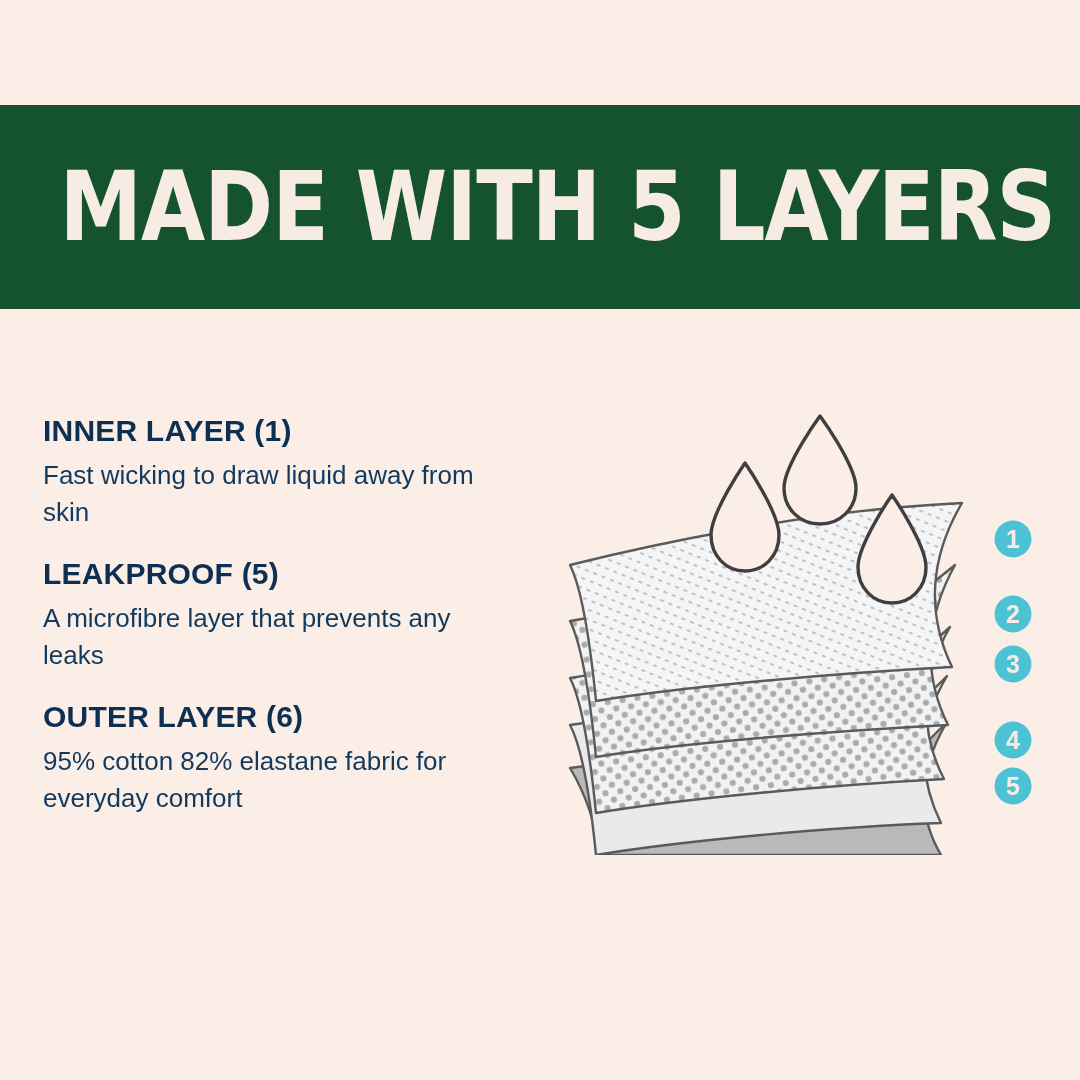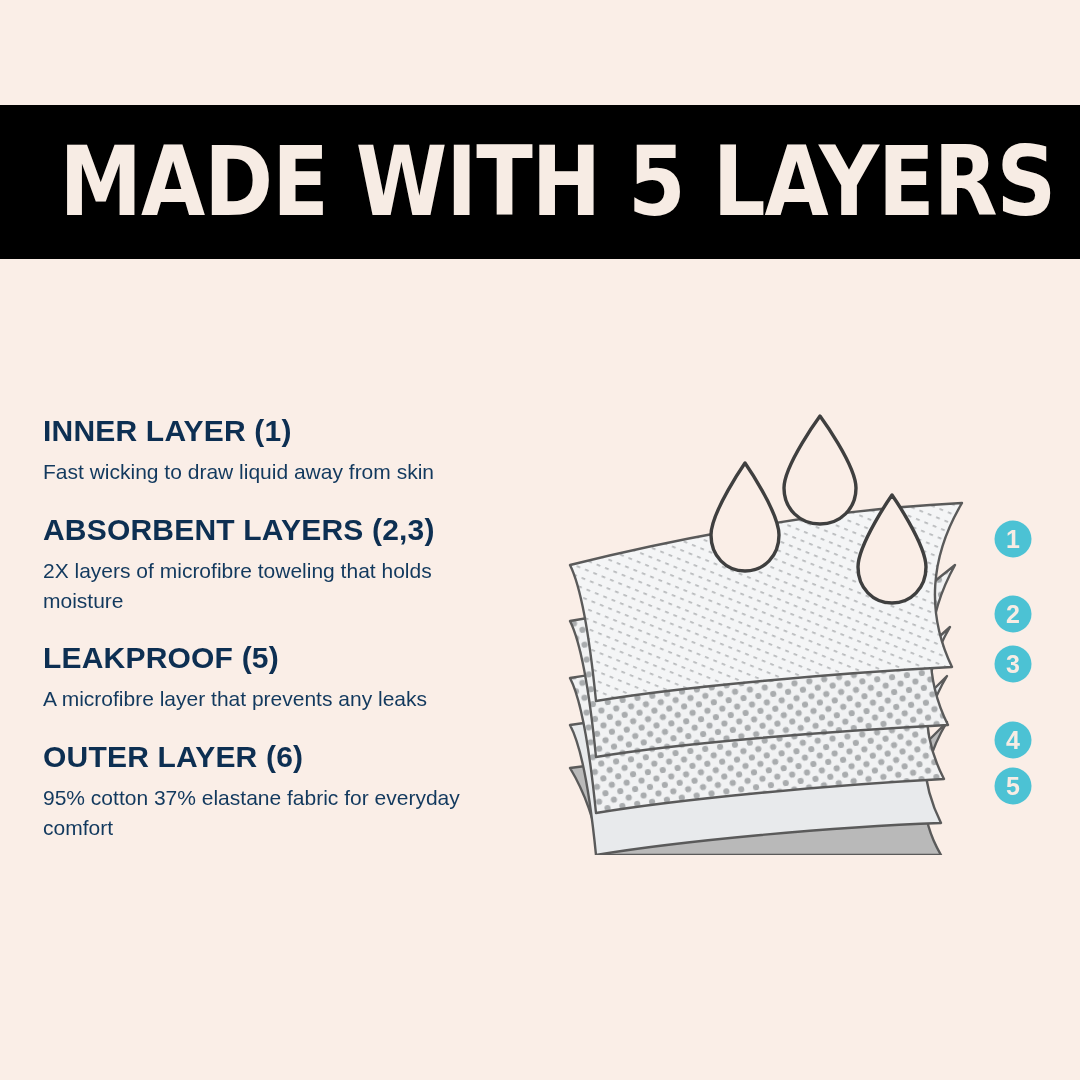--- a/index.html
+++ b/index.html
@@ -14,22 +14,22 @@
     overflow: hidden;
     position: relative;
   }
 
   
   .banner {
     position: absolute;
     left: 0;
     top: 105px;
     width: 1080px;
-    height: 154px;
-    background: #000000;
+    height: 204px;
+    background: #14532d;
     display: flex;
     align-items: center;
   }
   .banner-title {
     color: #f7ece4;
     font-family: "Liberation Sans Narrow", "DejaVu Sans Condensed", "Liberation Sans", sans-serif;
     font-weight: bold;
     font-size: 96px;
     line-height: 1;
     letter-spacing: -1px;
@@ -53,21 +53,21 @@
     color: #0d2f52;
     font-size: 30px;
     font-weight: bold;
     letter-spacing: 0.2px;
     line-height: 1.1;
     margin: 16px 0 10px 0;
     white-space: nowrap;
   }
   .layer-desc {
     color: #12395e;
-    font-size: 21px;
+    font-size: 26px;
     font-weight: normal;
     line-height: 1.42;
     margin: 0;
     max-width: 460px;
   }
 
   
   .illustration {
     position: absolute;
     left: 500px;
@@ -91,33 +91,29 @@
   <div class="banner-title">MADE WITH 5 LAYERS</div>
 </div>
 
 <div class="copy-column">
 
   <div class="layer-block">
     <p class="layer-heading">INNER LAYER (1)</p>
     <p class="layer-desc">Fast wicking to draw liquid away from skin</p>
   </div>
 
-  <div class="layer-block">
-    <p class="layer-heading">ABSORBENT LAYERS (2,3)</p>
-    <p class="layer-desc">2X layers of microfibre toweling that holds moisture</p>
-  </div>
 
   <div class="layer-block">
     <p class="layer-heading">LEAKPROOF (5)</p>
     <p class="layer-desc">A microfibre layer that prevents any leaks</p>
   </div>
 
   <div class="layer-block">
     <p class="layer-heading">OUTER LAYER (6)</p>
-    <p class="layer-desc">95% cotton 37% elastane fabric for everyday comfort</p>
+    <p class="layer-desc">95% cotton 82% elastane fabric for everyday comfort</p>
   </div>
 
 </div>
 
 <div class="illustration">
 <svg width="560" height="460" viewBox="0 0 560 460" xmlns="http://www.w3.org/2000/svg">
   <defs>
 
     <pattern id="dashTex" width="9" height="9" patternUnits="userSpaceOnUse" patternTransform="rotate(22)">
       <rect width="9" height="9" fill="#f4f5f6"></rect>

